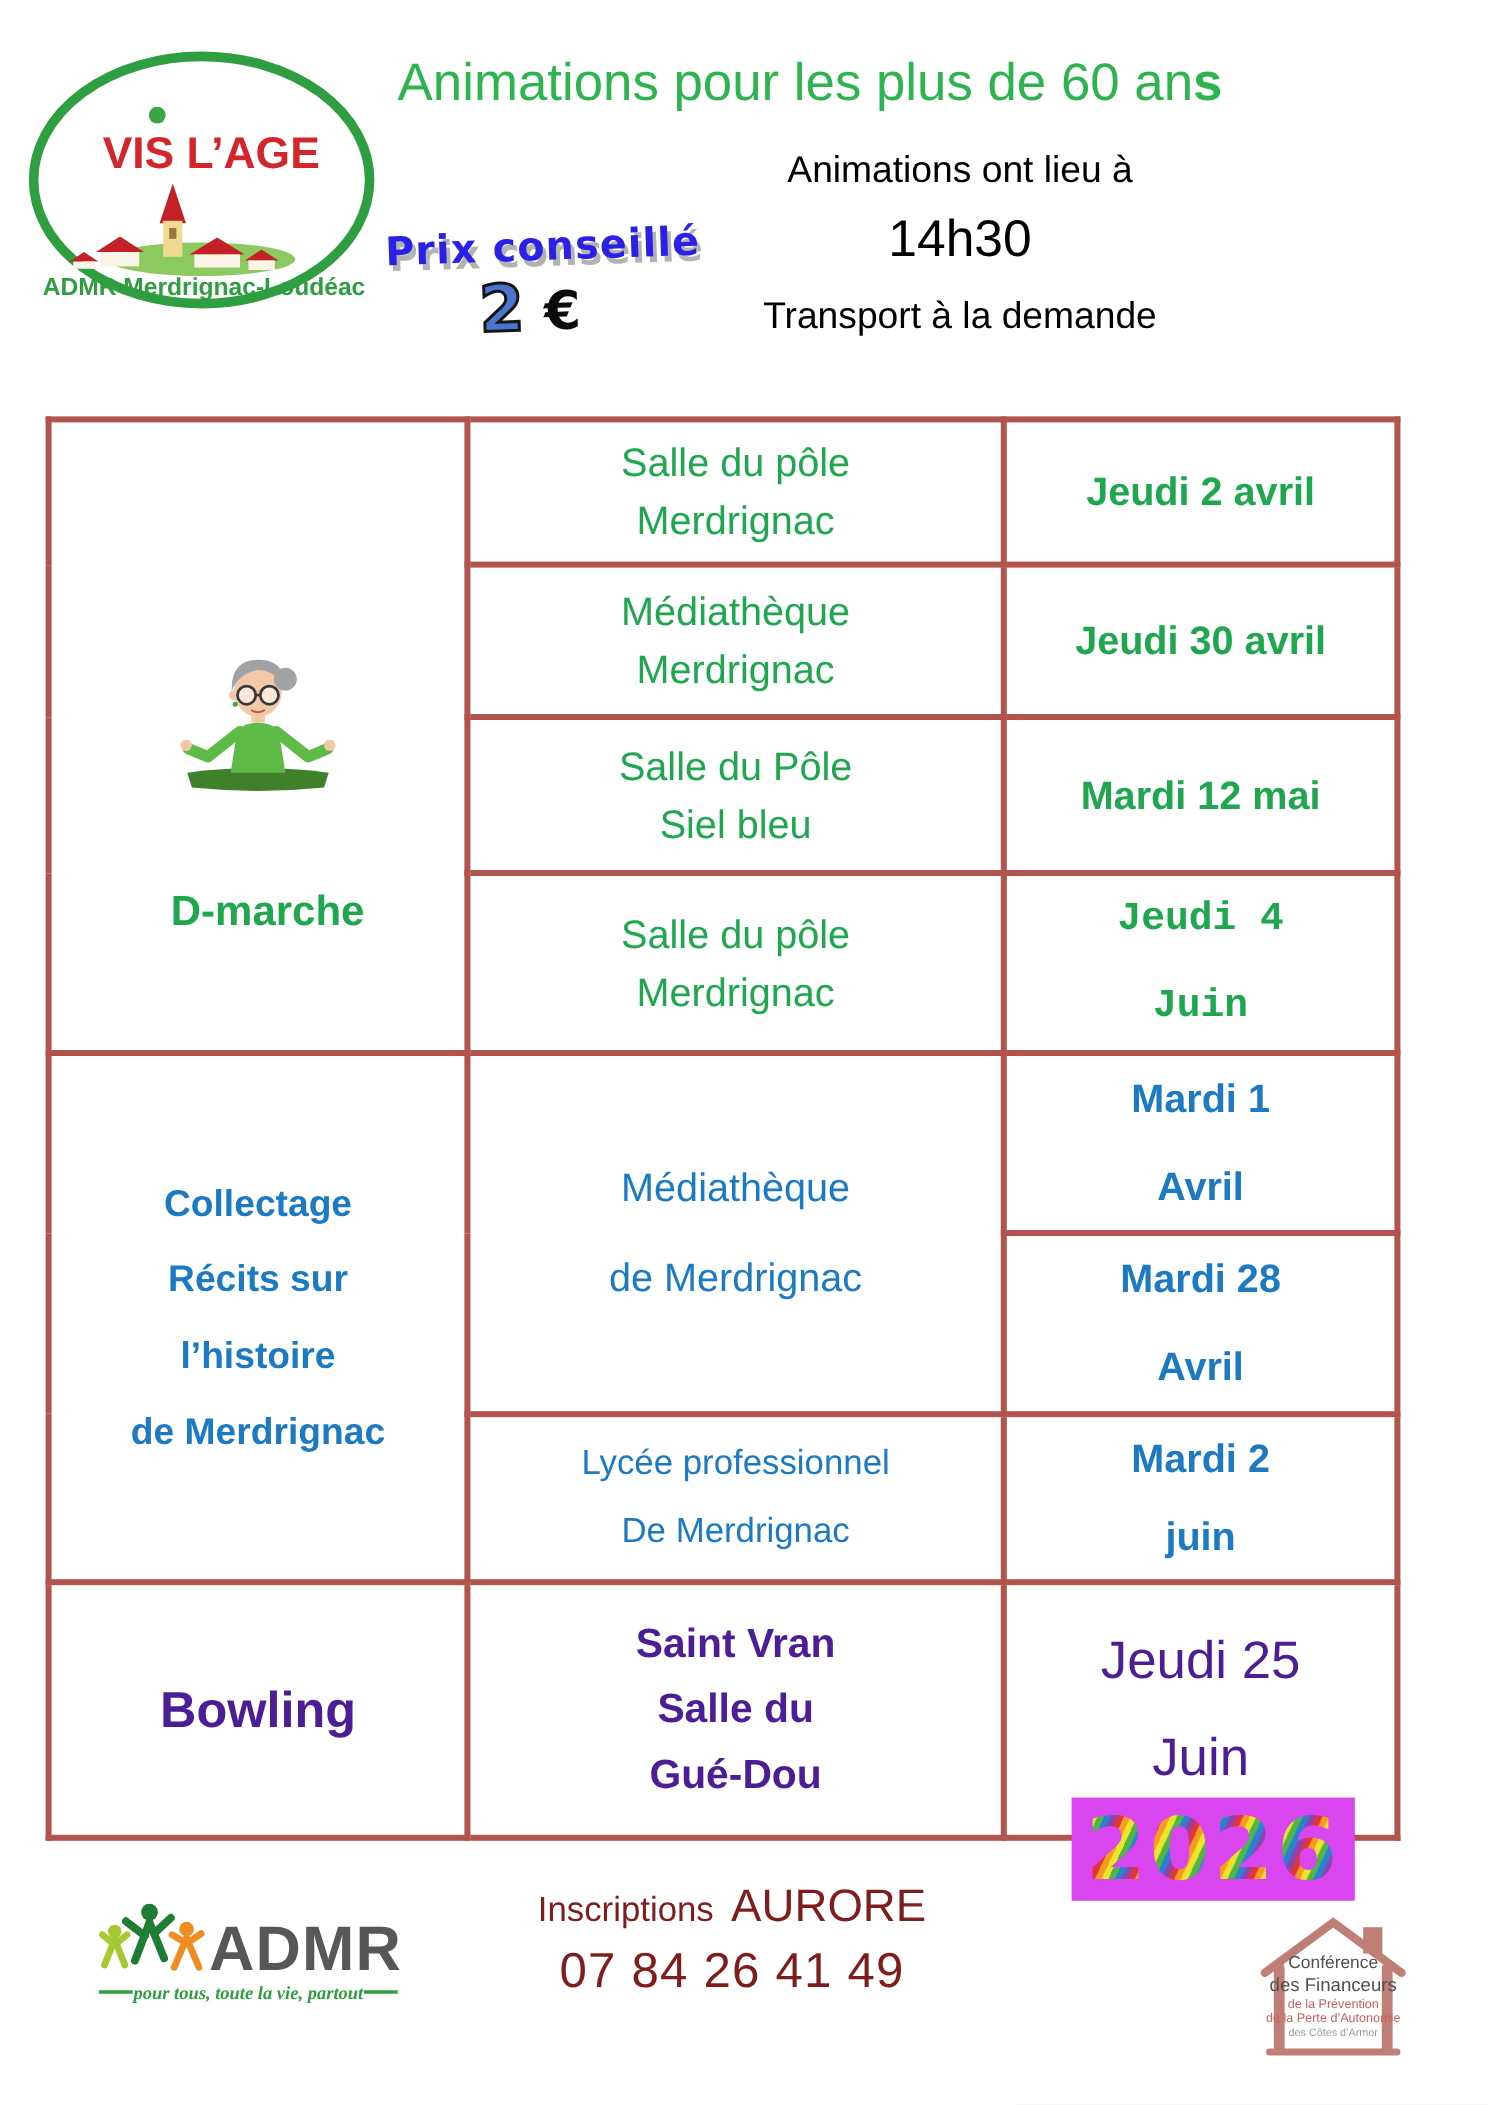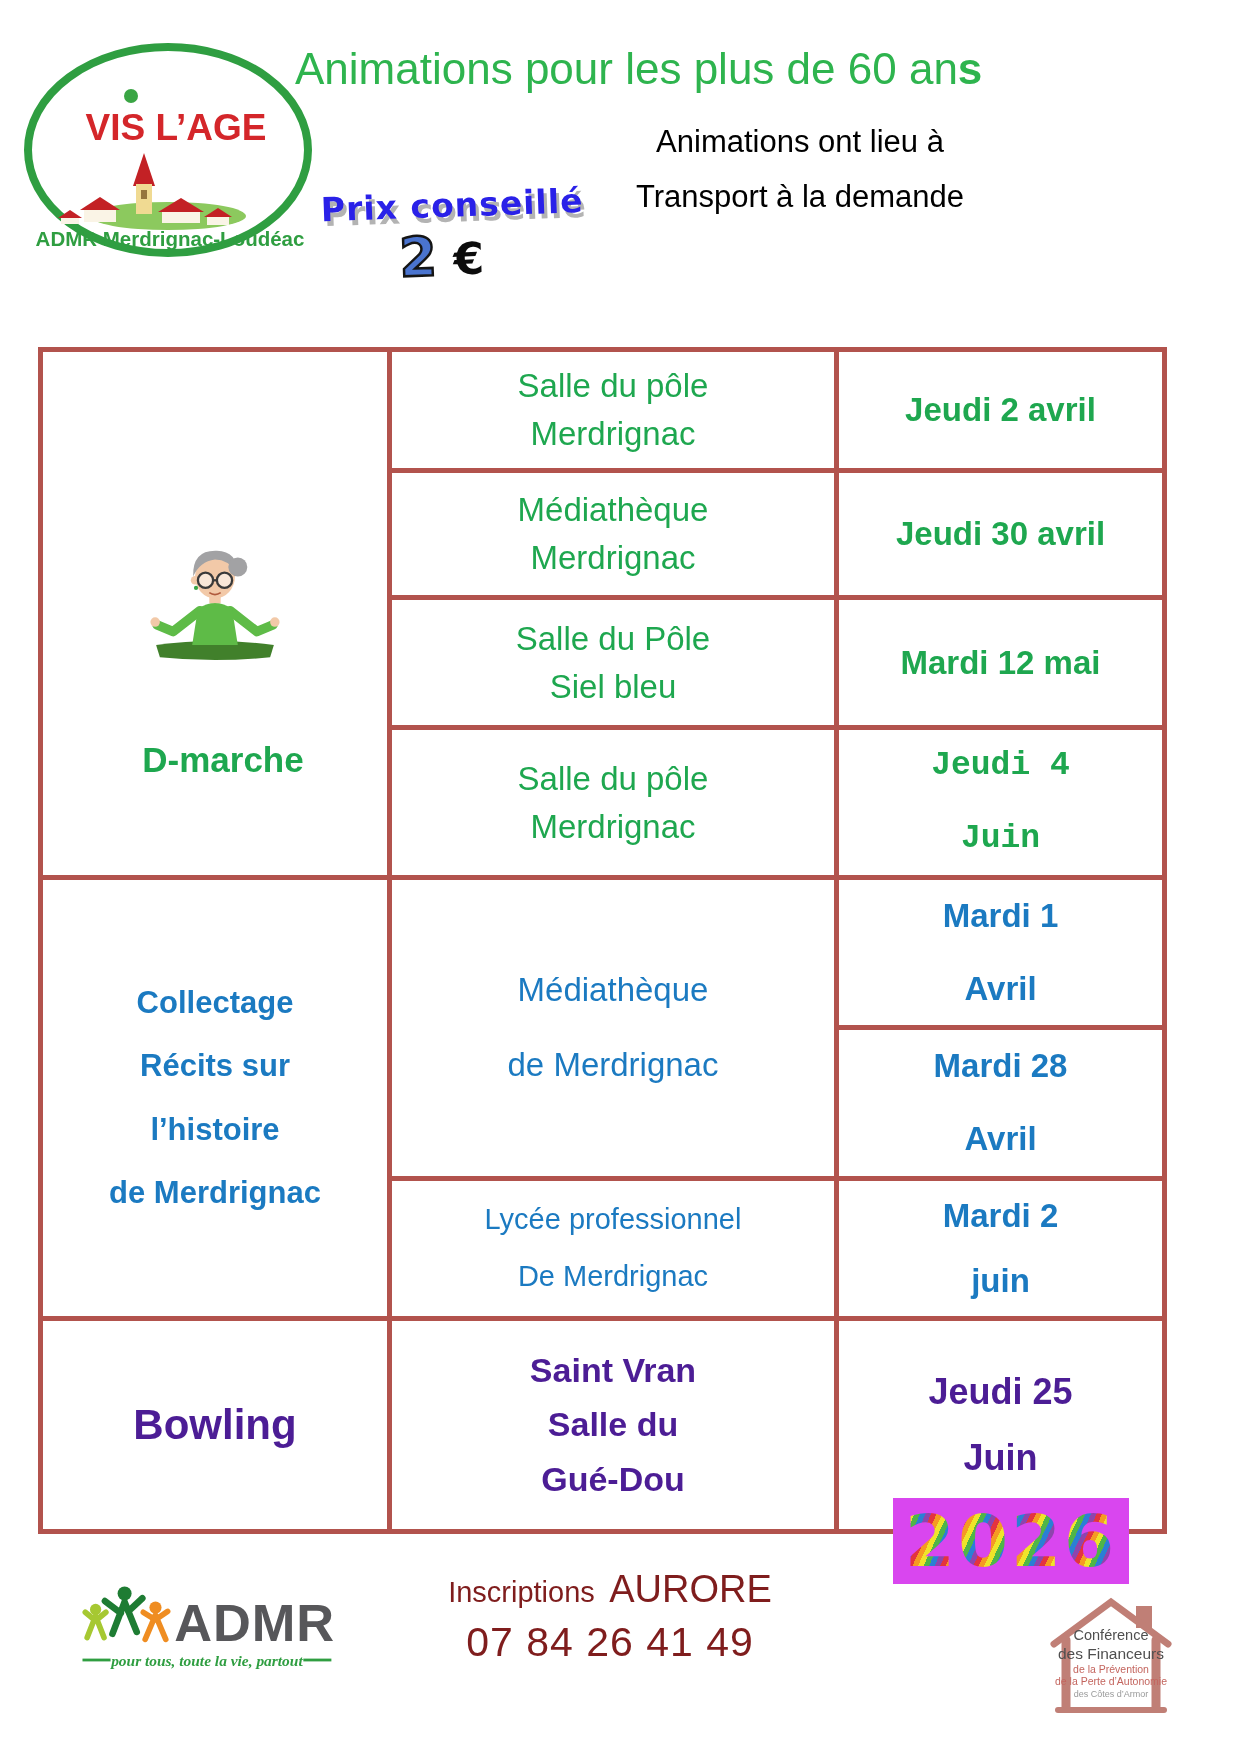--- a/index.html
+++ b/index.html
@@ -1,21 +1,21 @@
 <!DOCTYPE html>
 <html><head>
 <meta charset="utf-8">
 <style>
   html,body{margin:0;padding:0;background:#e8e8e8;}
   .page{position:relative;width:1240px;height:1754px;background:#ffffff;
         font-family:"Liberation Sans",sans-serif;overflow:hidden;margin:0 auto;}
 
   
   .oval-logo{position:absolute;left:18px;top:40px;width:300px;height:220px;}
-  .main-title{position:absolute;left:295px;top:44px;width:760px;
+  .main-title{position:absolute;left:295px;top:44px;width:760px;text-align:center;
               font-size:44px;color:#2eb44e;letter-spacing:0px;white-space:nowrap;}
   .main-title .bold-s{font-weight:700;}
   .header-info{position:absolute;left:600px;top:123px;width:400px;text-align:center;color:#000000;}
   .info1{font-size:31px;line-height:38px;}
   .time{font-size:43px;line-height:56px;margin-top:10px;}
   .info2{font-size:31px;line-height:44px;margin-top:14px;}
 
   .price{position:absolute;left:322px;top:186px;width:238px;text-align:center;transform:rotate(-2deg);}
   .price-label{font-family:"DejaVu Sans",sans-serif;font-weight:700;font-size:33px;
                color:#2a21e8;text-shadow:3px 5px 0 #b3b3b3;letter-spacing:1px;white-space:nowrap;}
@@ -38,21 +38,21 @@
   .blue-loc{font-size:33px;line-height:2.27;}
   .lycee{font-size:29px;line-height:1.97;}
   .blue-date{font-size:33px;font-weight:700;line-height:1.97;}
   .mardi-avril{font-size:33px;font-weight:700;line-height:2.2;}
   td.act-dmarche{vertical-align:top;}
   .meditation{margin-top:96px;}
   .dmarche-label{font-size:35px;font-weight:700;margin-top:70px;margin-left:16px;}
   .act-collectage{font-size:31px;font-weight:700;line-height:2.05;}
   .act-bowling{font-size:42px;font-weight:700;}
   .bowl-loc{font-size:34px;font-weight:700;line-height:1.6;}
-  .bowl-date{font-size:36px;font-weight:700;line-height:1.83;}
+  .bowl-date{font-size:44px;font-weight:400;line-height:1.83;}
 
   
   .year{position:absolute;left:893px;top:1498px;width:236px;height:86px;background:#d946ef;
         z-index:3;display:flex;align-items:center;justify-content:center;
         font-family:"DejaVu Sans",sans-serif;font-weight:800;font-size:72px;letter-spacing:3px;}
   .year-text{color:#d4452c;}
   @supports (-webkit-background-clip:text){
     .year-text{
       background:repeating-linear-gradient(115deg,#e4333f 0 5px,#f59a23 5px 10px,#efe42a 10px 15px,
                  #4fb548 15px 20px,#2b7fd4 20px 25px,#8e44ad 25px 30px);
@@ -88,20 +88,21 @@
       <rect x="118" y="144" width="16" height="30" fill="#f0da92"></rect>
       <rect x="123" y="150" width="6" height="9" fill="#96763e"></rect>
     </g>
     <text x="152" y="206" text-anchor="middle" font-size="20.5" font-weight="700" fill="#2f9e41" font-family="Liberation Sans, sans-serif">ADMR Merdrignac-Loudéac</text>
   </svg>
 
   <div class="main-title"><span>Animations pour les plus de 60 an</span><span class="bold-s">s</span></div>
 
   <div class="header-info">
     <div class="info1">Animations ont lieu à</div>
+    <div class="time">14h30</div>
     <div class="info2">Transport à la demande</div>
   </div>
 
   <div class="price">
     <div class="price-label">Prix conseillé</div>
     <div class="price-value">
       <span class="price-amount">2</span>
       <span class="price-currency">€</span>
     </div>
   </div>

